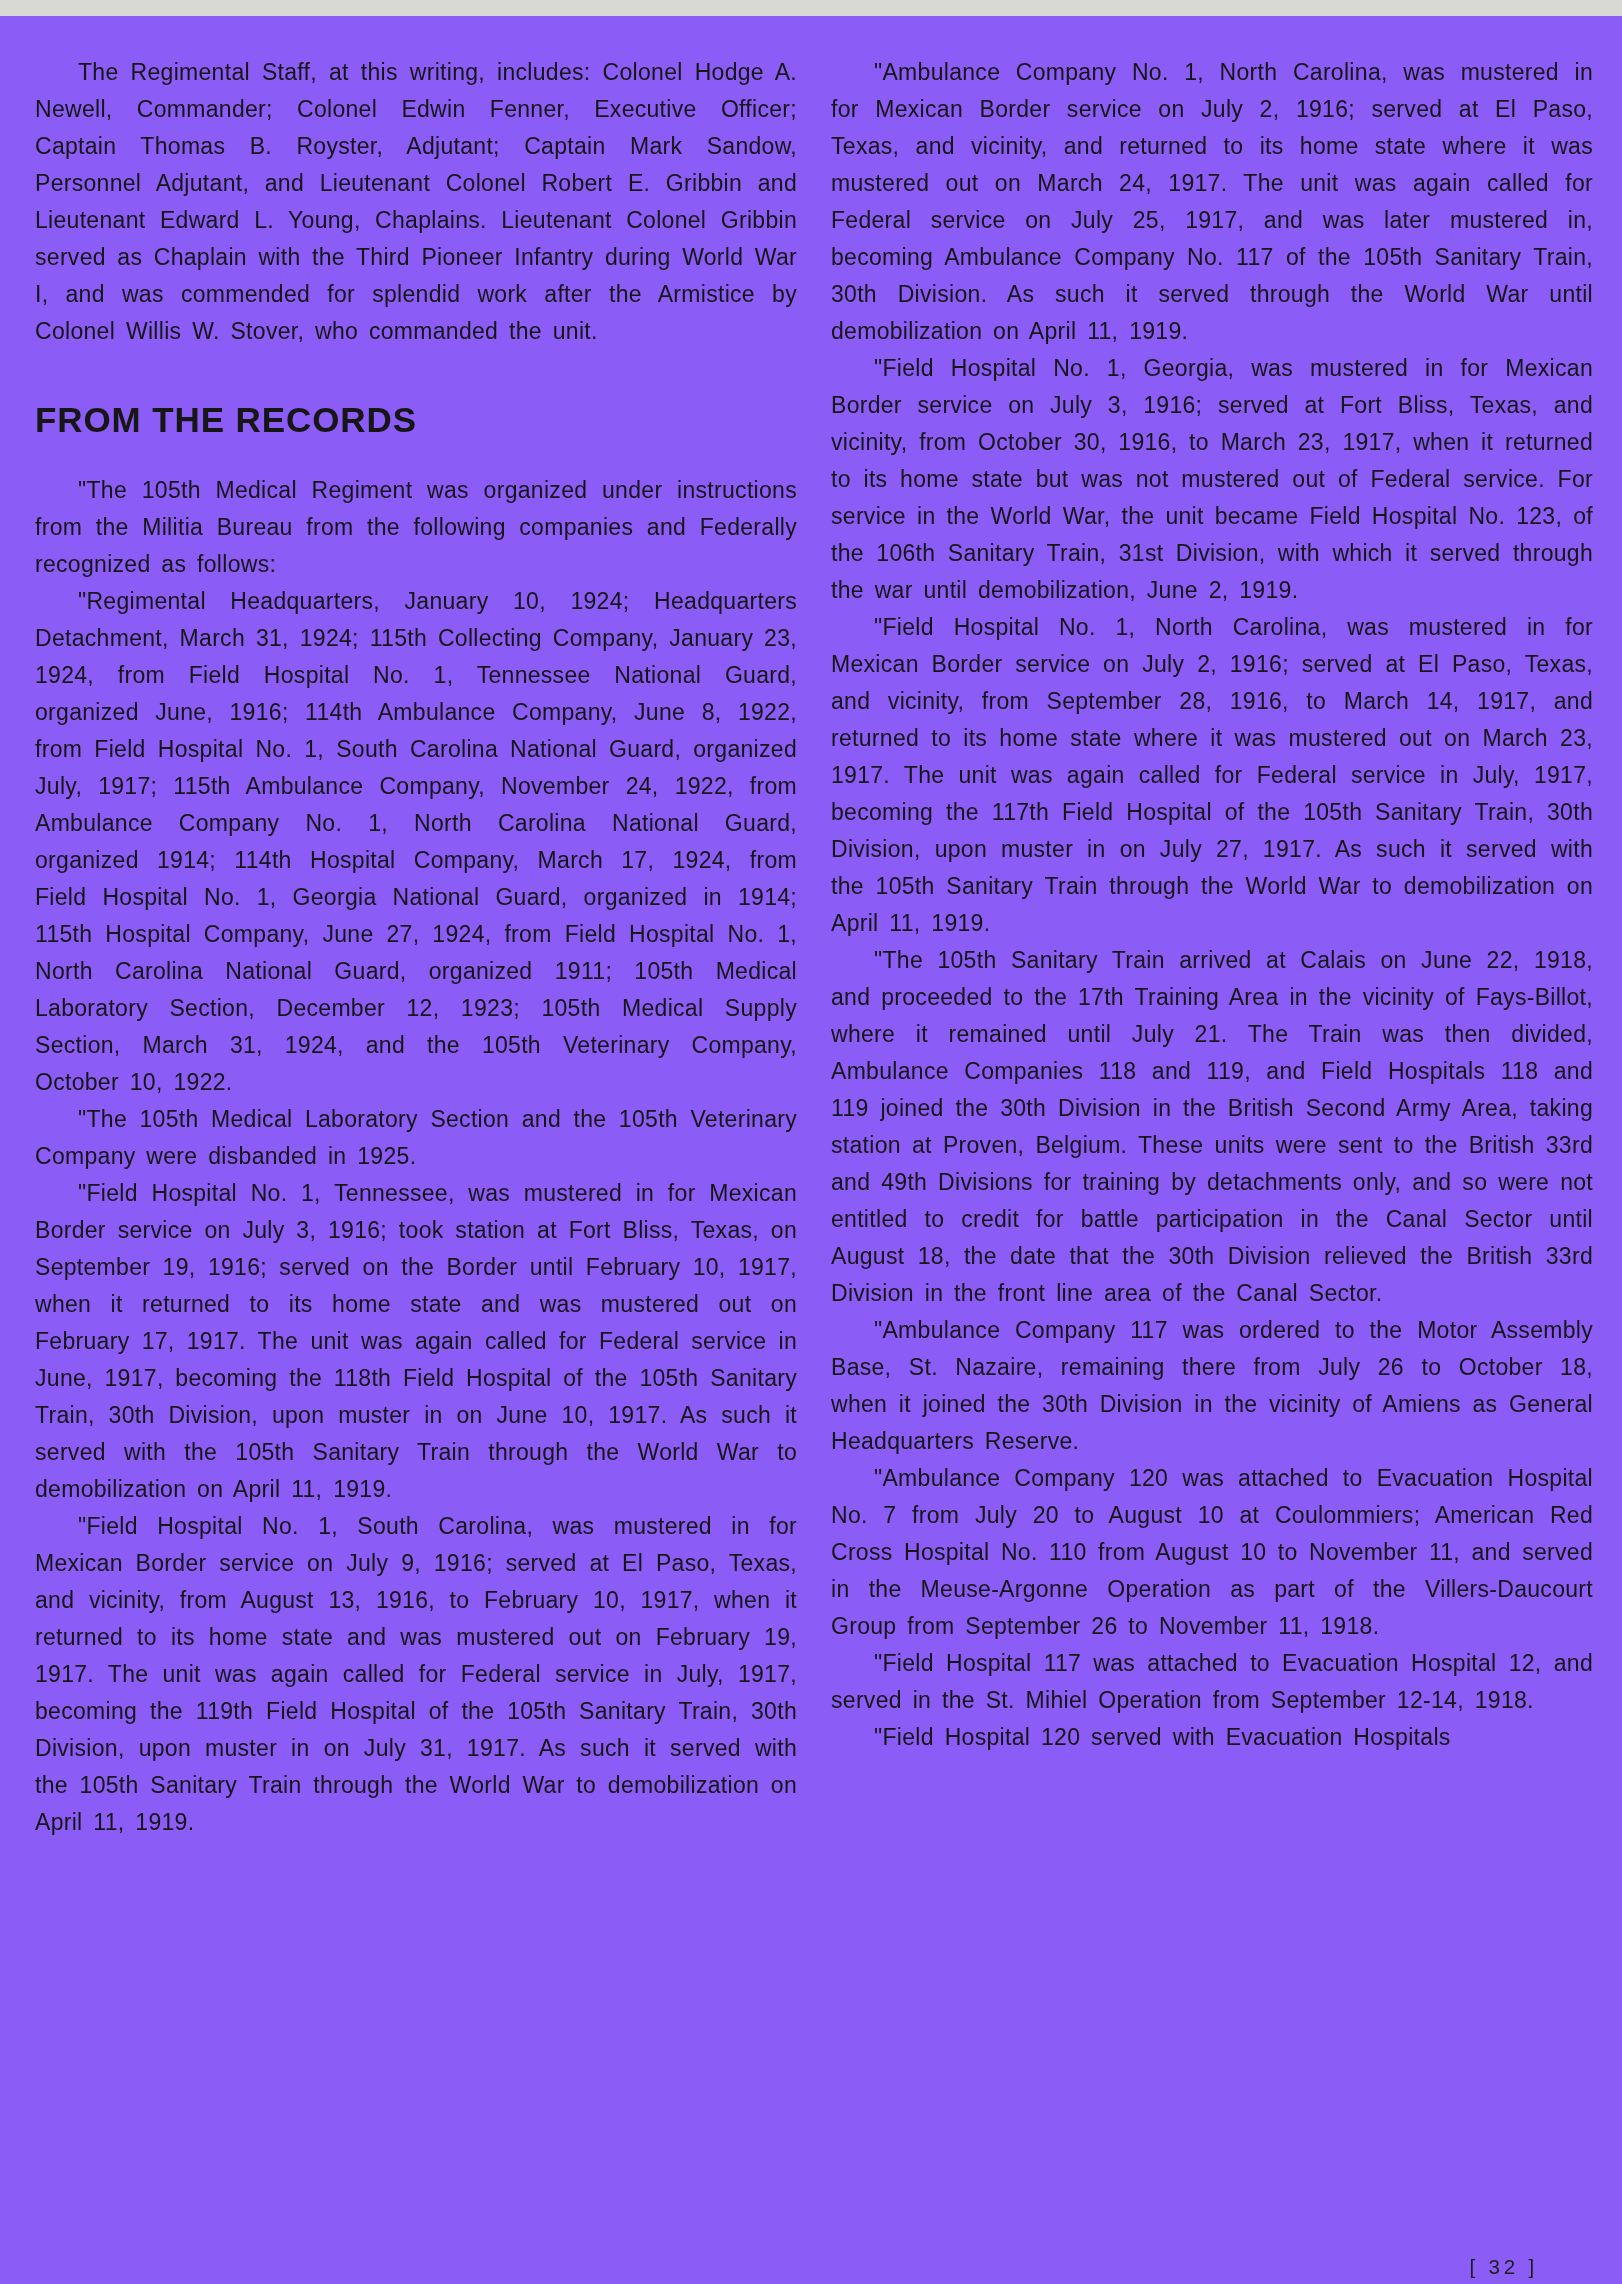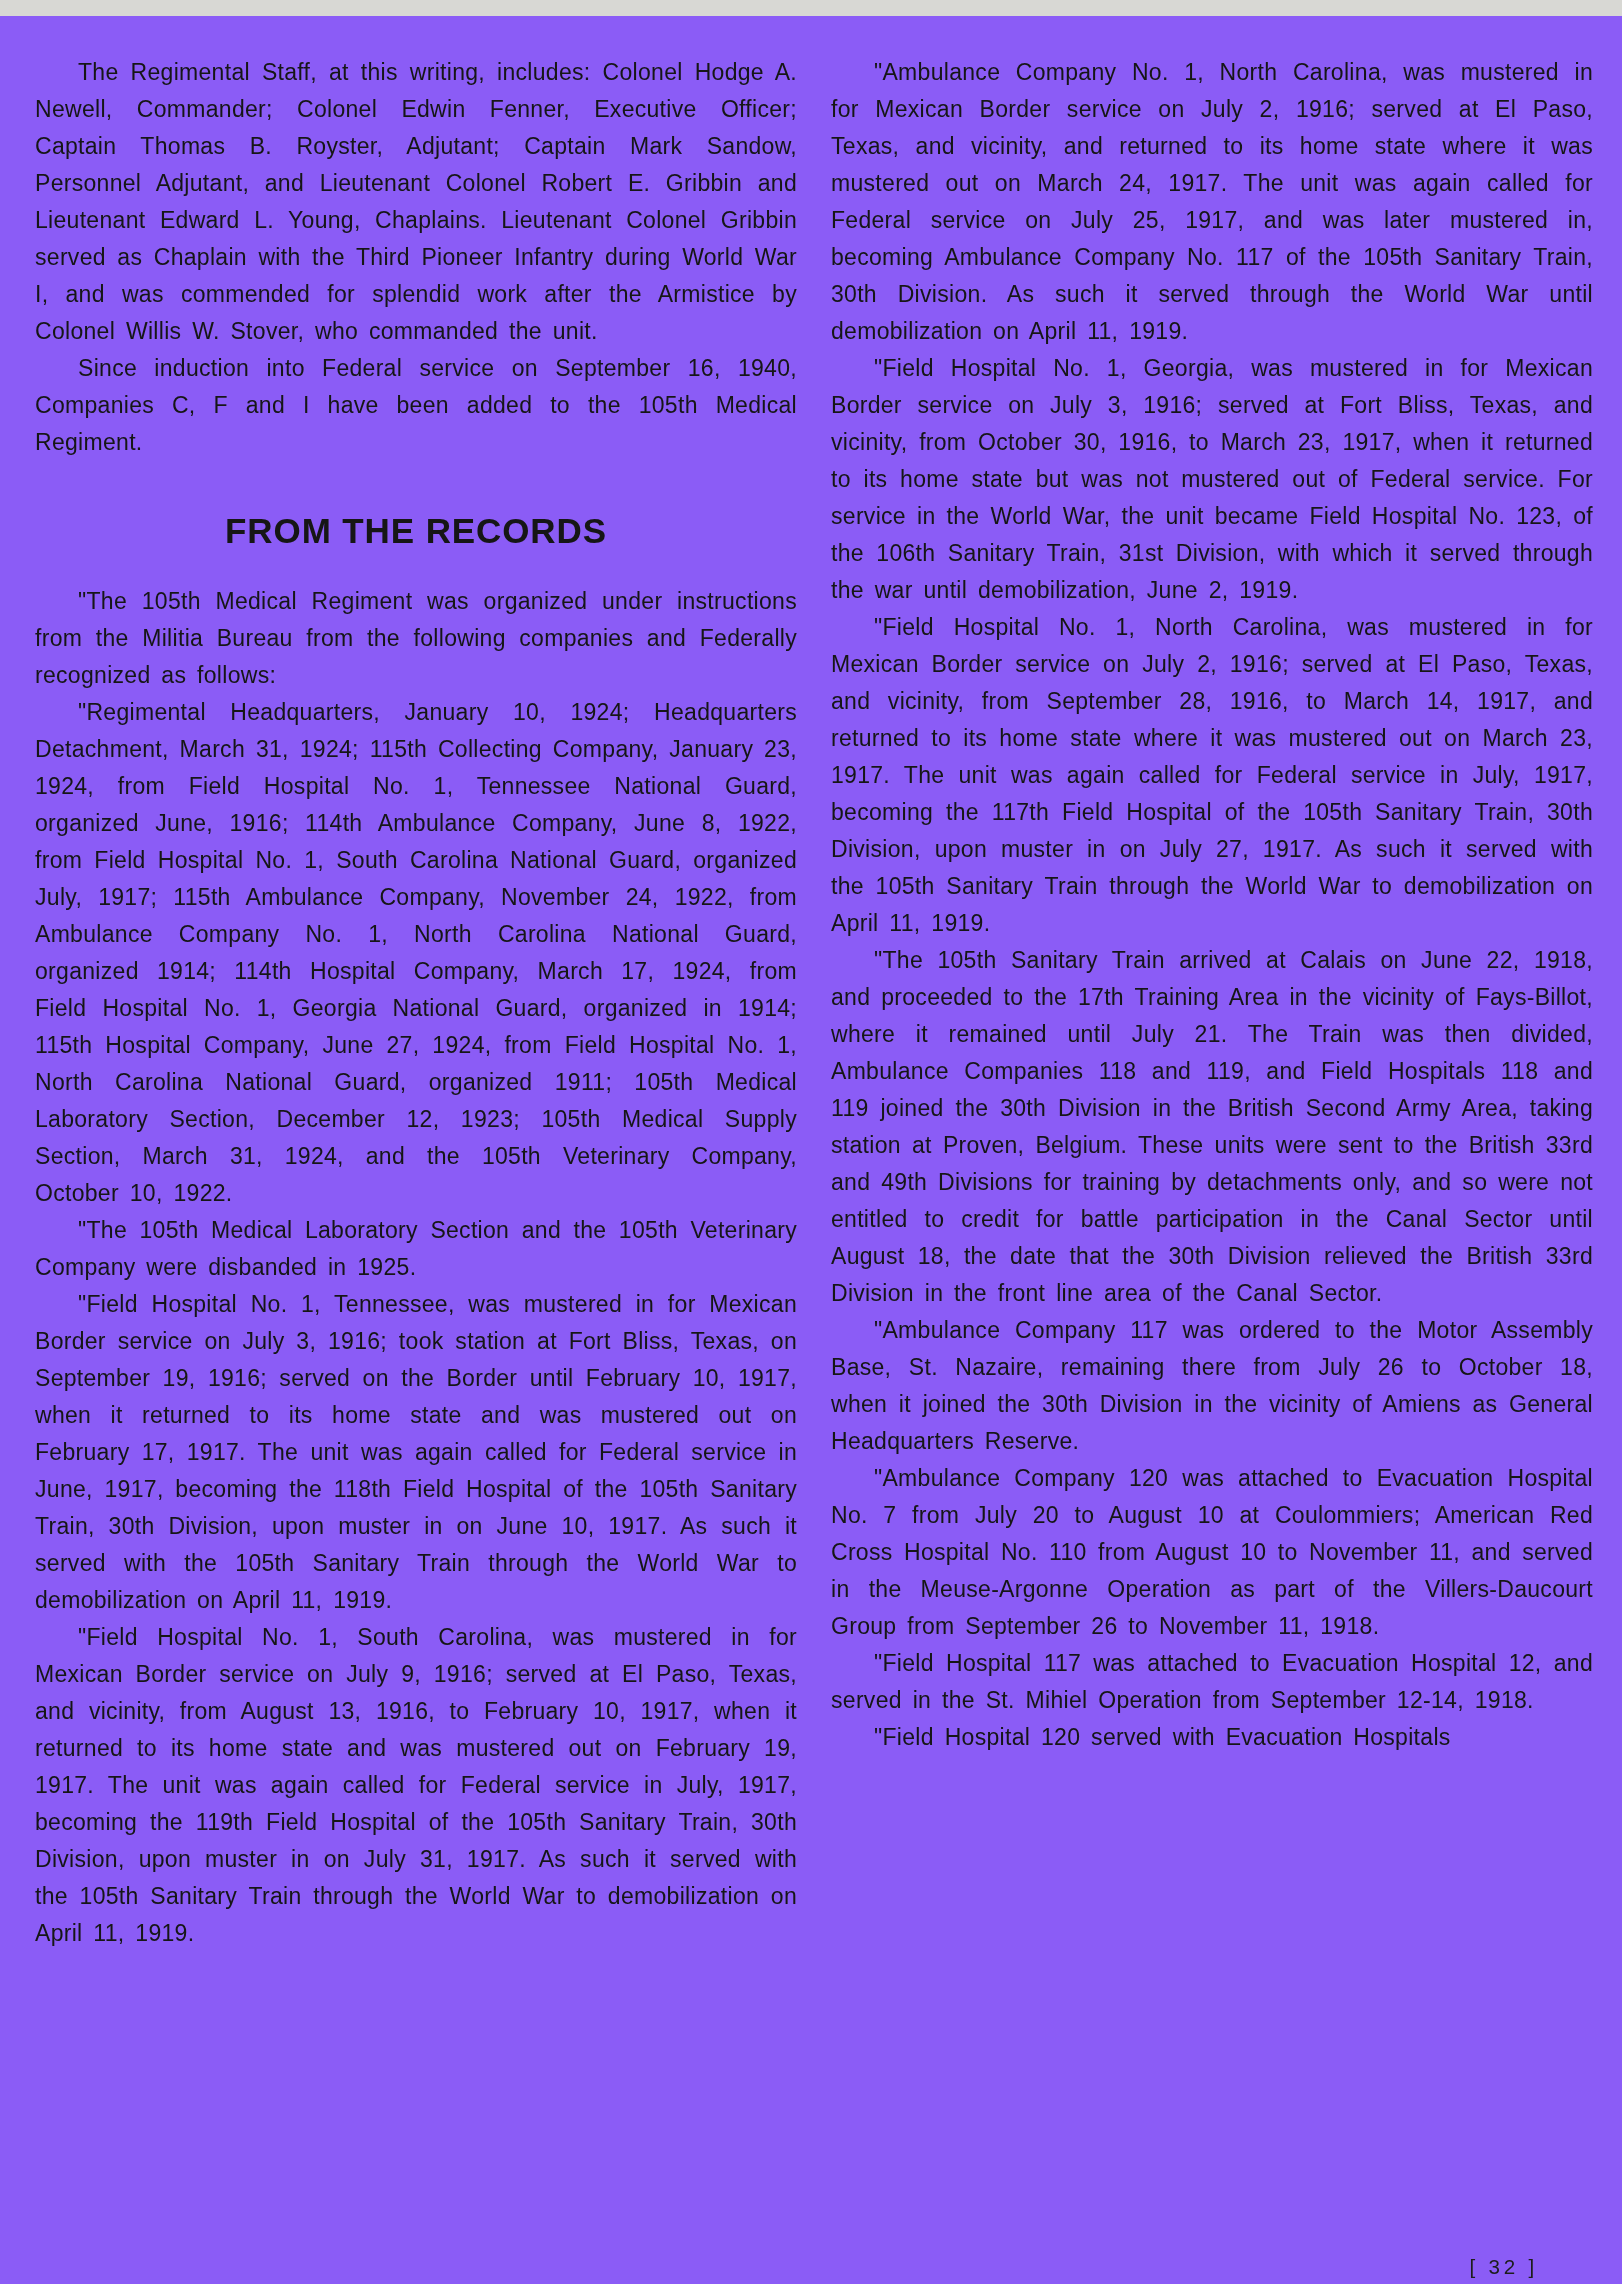--- a/index.html
+++ b/index.html
@@ -32,21 +32,20 @@
     line-height: 37px;
     text-align: justify;
     text-indent: 43px;
     word-spacing: 0.18em;
     letter-spacing: 0.3px;
   }
   .section-heading {
     font-size: 35px;
     font-weight: 700;
     line-height: 1.55;
-    text-align: center;
     letter-spacing: 0.9px;
     margin: 43px auto 24.5px auto;
   }
   .section-heading.two-line {
     max-width: 619px;
     margin-top: 64px;
     margin-bottom: 27.5px;
   }
   .page-number {
     position: absolute;
@@ -71,21 +70,20 @@
   }
 </style>
 </head>
 <body>
 
 <div class="page">
   <div class="columns">
 
     <div class="col">
       <p>The Regimental Staff, at this writing, includes: Colonel Hodge A. Newell, Commander; Colonel Edwin Fenner, Executive Officer; Captain Thomas B. Royster, Adjutant; Captain Mark Sandow, Personnel Adjutant, and Lieutenant Colonel Robert E. Gribbin and Lieutenant Edward L. Young, Chaplains.  Lieutenant Colonel Gribbin served as Chaplain with the Third Pioneer Infantry during World War I, and was commended for splendid work after the Armistice by Colonel Willis W. Stover, who commanded the unit.</p>
-      <p>Since induction into Federal service on September 16, 1940, Companies C, F and I have been added to the 105th Medical Regiment.</p>
       <div class="section-heading">FROM THE RECORDS</div>
       <p>"The 105th Medical Regiment was organized under instructions from the Militia Bureau from the following companies and Federally recognized as follows:</p>
       <p>"Regimental Headquarters, January 10, 1924; Headquarters Detachment, March 31, 1924; 115th Collecting Company, January 23, 1924, from Field Hospital No. 1, Tennessee National Guard, organized June, 1916; 114th Ambulance Company, June 8, 1922, from Field Hospital No. 1, South Carolina National Guard, organized July, 1917; 115th Ambulance Company, November 24, 1922, from Ambulance Company No. 1, North Carolina National Guard, organized 1914; 114th Hospital Company, March 17, 1924, from Field Hospital No. 1, Georgia National Guard, organized in 1914; 115th Hospital Company, June 27, 1924, from Field Hospital No. 1, North Carolina National Guard, organized 1911; 105th Medical Laboratory Section, December 12, 1923; 105th Medical Supply Section, March 31, 1924, and the 105th Veterinary Company, October 10, 1922.</p>
       <p>"The 105th Medical Laboratory Section and the 105th Veterinary Company were disbanded in 1925.</p>
       <p>"Field Hospital No. 1, Tennessee, was mustered in for Mexican Border service on July 3, 1916; took station at Fort Bliss, Texas, on September 19, 1916; served on the Border until February 10, 1917, when it returned to its home state and was mustered out on February 17, 1917.  The unit was again called for Federal service in June, 1917, becoming the 118th Field Hospital of the 105th Sanitary Train, 30th Division, upon muster in on June 10, 1917.  As such it served with the 105th Sanitary Train through the World War to demobilization on April 11, 1919.</p>
       <p>"Field Hospital No. 1, South Carolina, was mustered in for Mexican Border service on July 9, 1916; served at El Paso, Texas, and vicinity, from August 13, 1916, to February 10, 1917, when it returned to its home state and was mustered out on February 19, 1917.  The unit was again called for Federal service in July, 1917, becoming the 119th Field Hospital of the 105th Sanitary Train, 30th Division, upon muster in on July 31, 1917.  As such it served with the 105th Sanitary Train through the World War to demobilization on April 11, 1919.</p>
     </div>
 
     <div class="col">
       <p>"Ambulance Company No. 1, North Carolina, was mustered in for Mexican Border service on July 2, 1916; served at El Paso, Texas, and vicinity, and returned to its home state where it was mustered out on March 24, 1917.  The unit was again called for Federal service on July 25, 1917, and was later mustered in, becoming Ambulance Company No. 117 of the 105th Sanitary Train, 30th Division.  As such it served through the World War until demobilization on April 11, 1919.</p>

